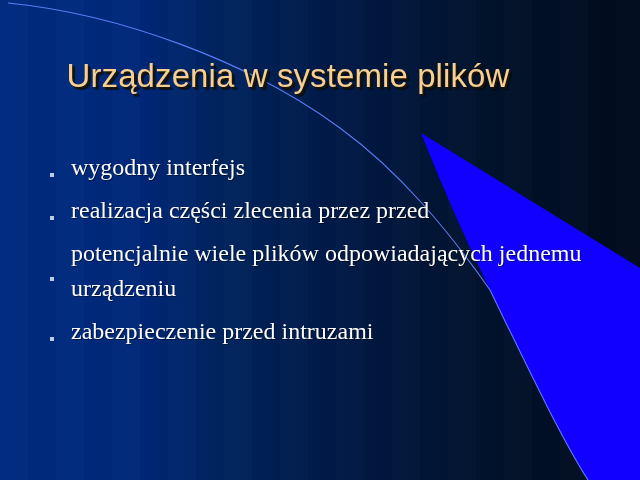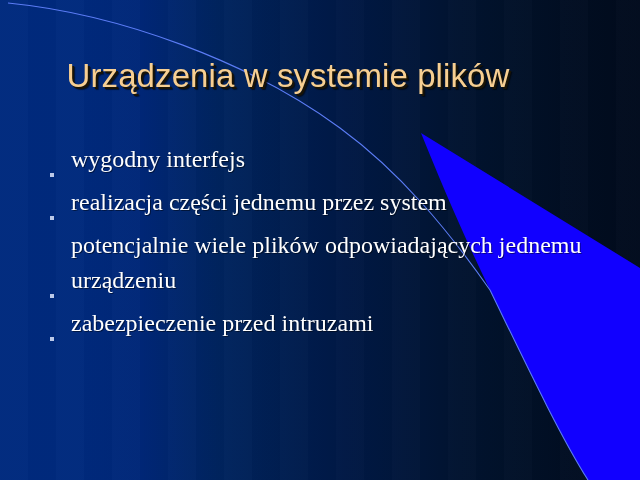--- a/index.html
+++ b/index.html
@@ -63,22 +63,23 @@
   }
 
   #bullet-list {
     position: absolute;
     left: 50px;
     top: 142px;
     width: 545px;
   }
   .bullet-row {
     display: flex;
-    align-items: flex-end;
+    align-items: center;
     margin-bottom: 8px;
+    margin-top: 8px;
   }
   .bullet-marker {
     flex: 0 0 auto;
     width: 21px;
     padding-top: 15px;
   }
   .bullet-marker i {
     display: block;
     width: 4px;
     height: 4px;
@@ -123,21 +124,21 @@
       <span class="bullet-marker">
           <i></i>
         </span>
       <span class="bullet-text">wygodny interfejs</span>
     </div>
 
     <div class="bullet-row">
       <span class="bullet-marker">
           <i></i>
         </span>
-      <span class="bullet-text">realizacja części jednemu przez system</span>
+      <span class="bullet-text">realizacja części zlecenia przez przed</span>
     </div>
 
     <div class="bullet-row">
       <span class="bullet-marker">
           <i></i>
         </span>
       <span class="bullet-text">potencjalnie wiele plików odpowiadających jednemu urządzeniu</span>
     </div>
 
     <div class="bullet-row">

